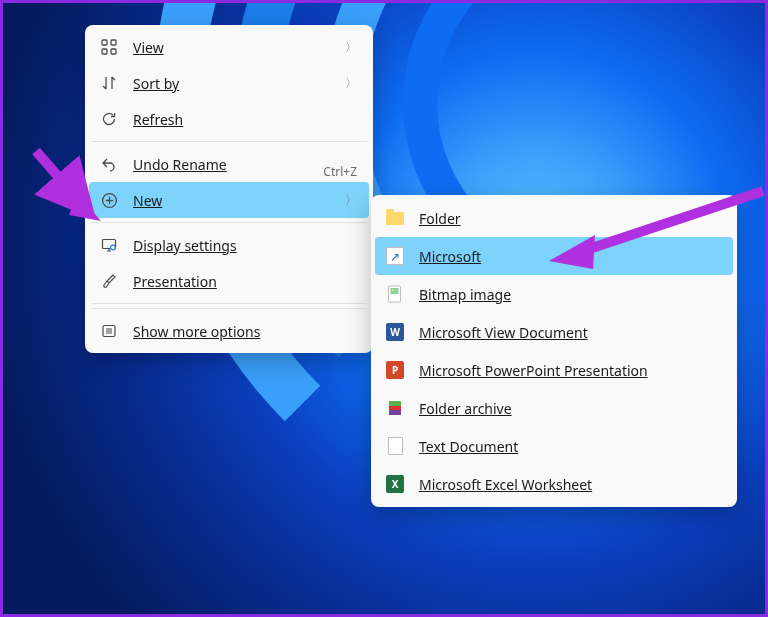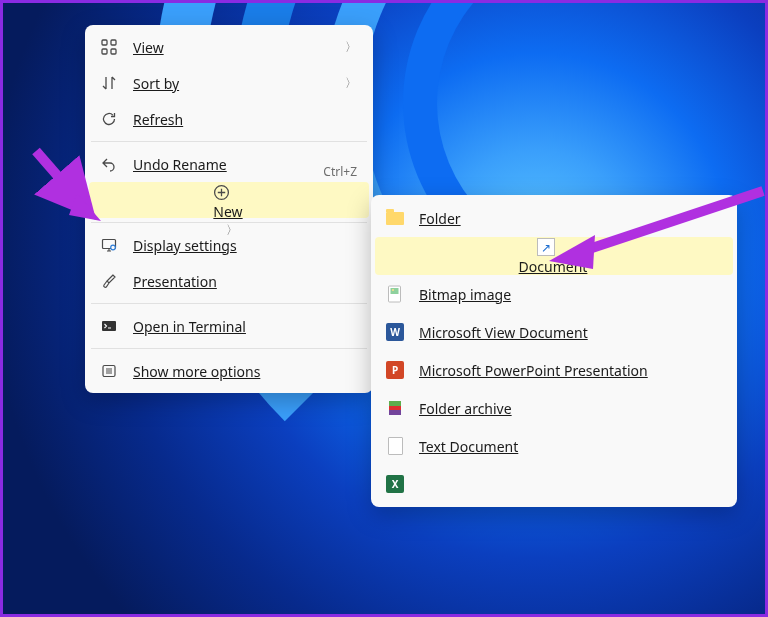--- a/index.html
+++ b/index.html
@@ -43,21 +43,21 @@
 
   .menu-item {
     display: flex;
     align-items: center;
     height: 36px;
     padding: 0 12px 0 10px;
     border-radius: 4px;
     white-space: nowrap;
   }
   .submenu .menu-item { height: 38px; }
-  .menu-item.hover { background: #fef9c3; flex-direction: column; }
+  .menu-item.hover { background: #7dd3fc; }
   .menu-sep {
     height: 1px;
     background: #e1e1e1;
     margin: 4px 2px;
   }
   .mi-icon {
     width: 20px;
     height: 20px;
     display: flex;
     align-items: center;
@@ -179,29 +179,20 @@
     <span class="mi-icon">
       <svg width="16" height="16" viewBox="0 0 16 16" fill="none" stroke="#4a4a4a" stroke-width="1.2">
           <path d="M12 2 6 8l2 2 6-6zM6 8l-3 4c-1 1.3 1 3 2.3 2L8 10"></path>
         </svg>
     </span>
     <span class="mi-label">Presentation</span>
   </div>
 
   <div class="menu-sep"></div>
 
-  <div class="menu-item">
-    <span class="mi-icon">
-      <svg width="16" height="16" viewBox="0 0 16 16">
-          <rect x="1" y="3" width="14" height="10" rx="1" fill="#333"></rect>
-          <path d="M3.5 6l2 2-2 2M7 10h3" stroke="#fff" stroke-width="1.1" fill="none"></path>
-        </svg>
-    </span>
-    <span class="mi-label">Open in Terminal</span>
-  </div>
 
   <div class="menu-sep"></div>
 
   <div class="menu-item">
     <span class="mi-icon">
       <svg width="16" height="16" viewBox="0 0 16 16" fill="none" stroke="#4a4a4a" stroke-width="1.2">
           <rect x="2" y="2.5" width="12" height="11" rx="1.5"></rect>
           <path d="M5 6h6M5 8h6M5 10h6"></path>
         </svg>
     </span>
@@ -213,21 +204,21 @@
   <div class="menu-item">
     <span class="mi-icon">
         <span class="folder-shape"></span>
       </span>
     <span class="mi-label">Folder</span>
   </div>
   <div class="menu-item hover">
     <span class="mi-icon">
         <span class="shortcut-shape">↗</span>
       </span>
-    <span class="mi-label">Document</span>
+    <span class="mi-label">Microsoft</span>
   </div>
   <div class="menu-item">
     <span class="mi-icon">
       <svg width="16" height="18" viewBox="0 0 16 18">
           <rect x="1.5" y="1" width="12" height="16" rx="1" fill="#fff" stroke="#bcbcbc"></rect>
           <rect x="3.5" y="3" width="8" height="6" fill="#8fd19e"></rect>
           <circle cx="6" cy="5" r="1" fill="#ffe08a"></circle>
         </svg>
     </span>
     <span class="mi-label">Bitmap image</span>
@@ -257,20 +248,21 @@
   <div class="menu-item">
     <span class="mi-icon">
         <span class="page-shape"></span>
       </span>
     <span class="mi-label">Text Document</span>
   </div>
   <div class="menu-item">
     <span class="mi-icon">
         <span class="ft-box" style="background:#217346">X</span>
       </span>
+    <span class="mi-label">Microsoft Excel Worksheet</span>
   </div>
 </div>
 
 <div class="arrow" style="top:140px; left:28px;">
   <svg width="70" height="80">
       <defs>
         <marker id="ah1" markerWidth="6" markerHeight="6" refX="4" refY="3" orient="auto">
           <path d="M0,0 L6,3 L0,6 Z" fill="#b030e0"></path>
         </marker>
       </defs>

